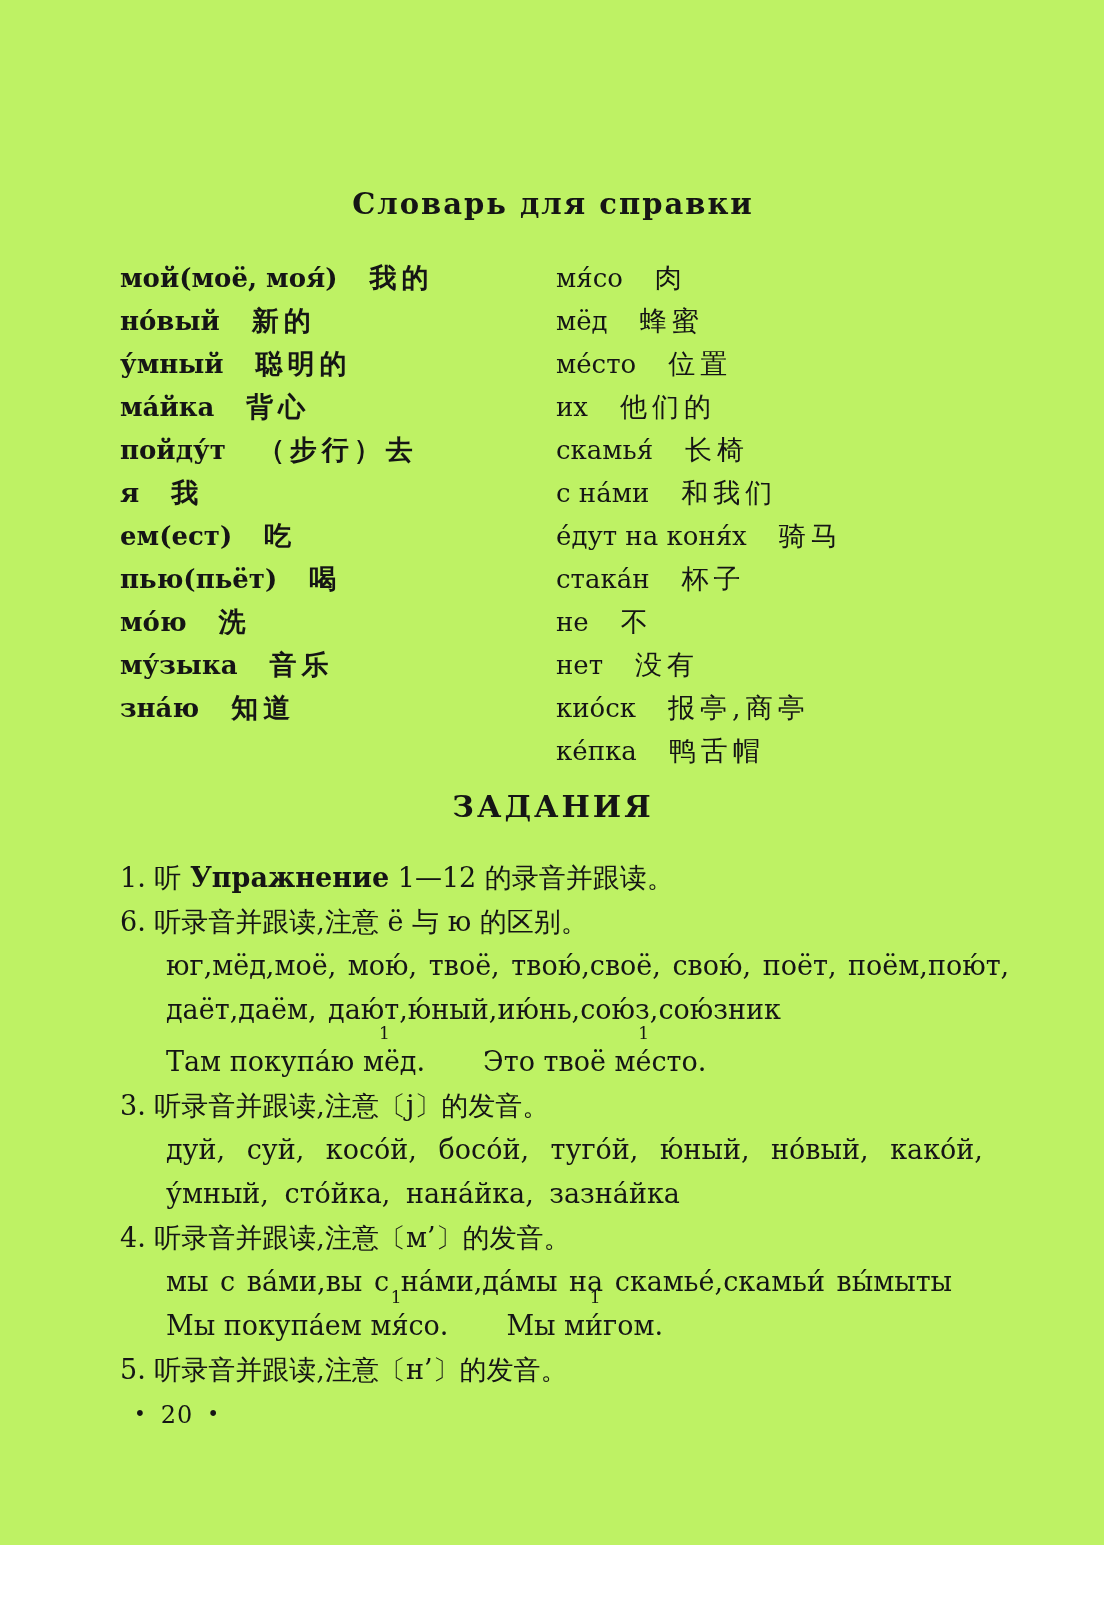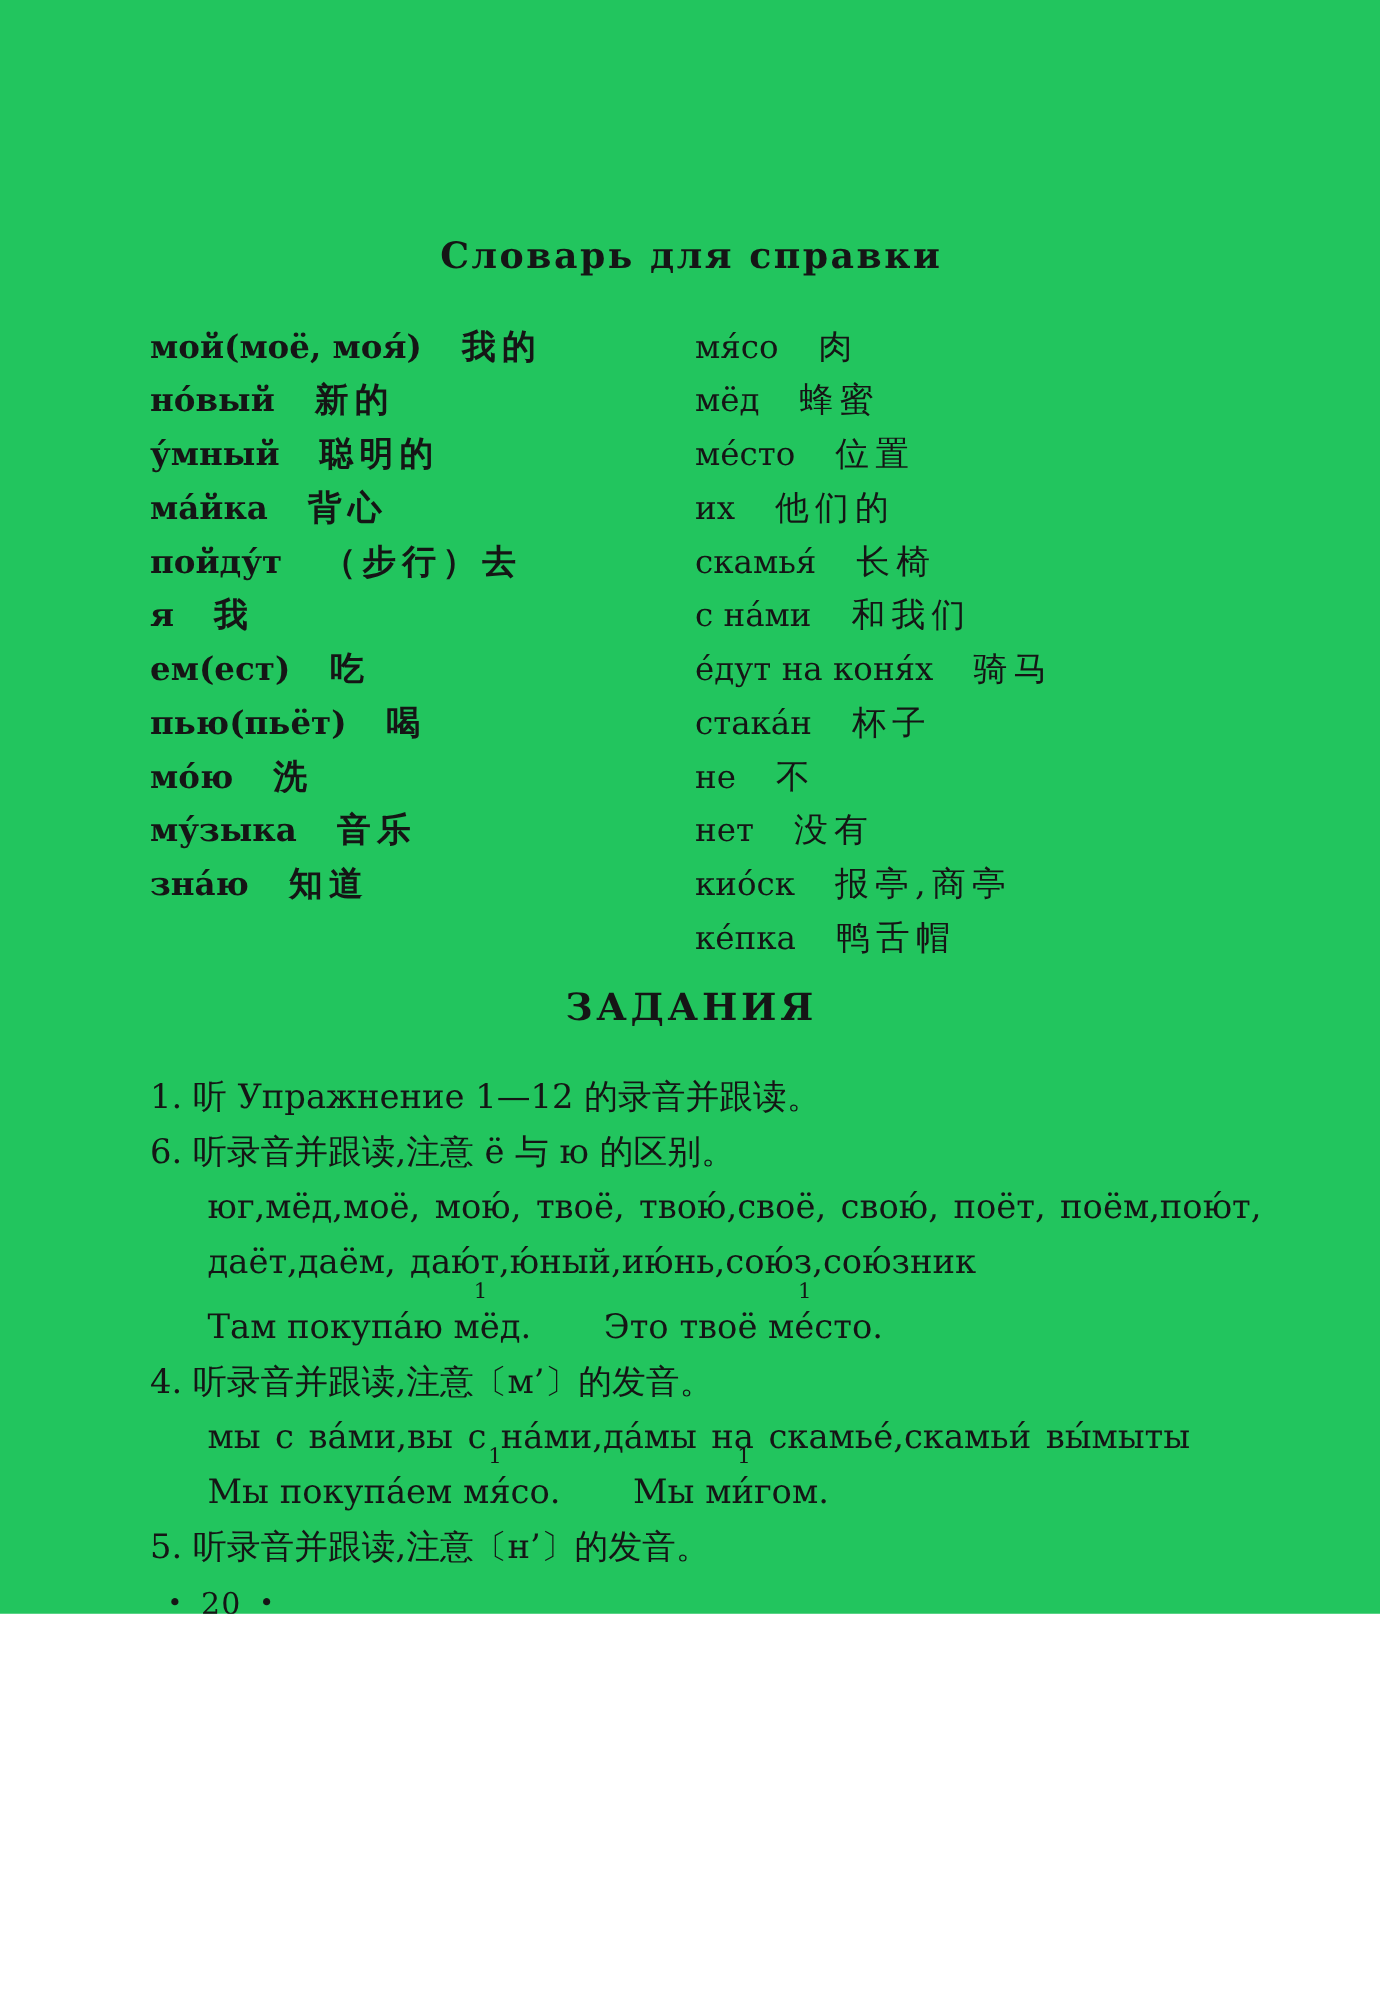--- a/index.html
+++ b/index.html
@@ -1,21 +1,21 @@
 <!DOCTYPE html>
 <html><head>
 <meta charset="utf-8">
 <style>
   html,body{margin:0;padding:0;}
   body{
     width:1104px;height:1599px;background:#ffffff;color:#151515;
     font-family:"DejaVu Serif","Liberation Serif",serif;
     -webkit-font-smoothing:antialiased;
   }
-  .page{position:relative;width:1104px;height:1291px;overflow:hidden;background:#22c55e;}
+  .page{position:relative;width:1104px;height:1545px;overflow:hidden;background:#bef264;}
   .content{padding:186px 118px 0 120px;}
 
   .title{
     font-size:29px;font-weight:bold;text-align:center;letter-spacing:2px;
     line-height:36px;
   }
 
   .vocab{display:flex;margin-top:34px;}
   .vcol-left{width:436px;flex:none;font-weight:bold;}
   .vcol-right{flex:1;}
@@ -28,21 +28,21 @@
     letter-spacing:3px;line-height:38px;
   }
 
   .tasks{margin-top:30px;font-size:27px;}
   .tline{line-height:44px;white-space:nowrap;}
   .indent{margin-left:46px;}
   .spread-wide{word-spacing:13px;}
   .spread-mid{word-spacing:7px;}
   .spread-sm{word-spacing:3px;}
   .sent-extra{margin-top:8px;}
-  .bold{font-weight:normal;}
+  .bold{font-weight:bold;}
 
   .ikword{position:relative;display:inline-block;}
   .ik{
     position:absolute;top:-15px;left:26%;font-size:17px;line-height:1;
     letter-spacing:0;
   }
   .gap{margin-left:58px;}
 
   .footer{margin-top:4px;margin-left:14px;font-size:24px;line-height:36px;letter-spacing:1px;}
   .footer .dot{font-size:20px;vertical-align:2px;}
@@ -94,20 +94,25 @@
 
       <div>
         <div class="tline">6. 听录音并跟读,注意 ё 与 ю 的区别。</div>
         <div class="tline indent spread-sm">юг,мёд,моё, мою́, твоё, твою́,своё, свою́, поёт, поём,пою́т,</div>
         <div class="tline indent spread-sm">даёт,даём, даю́т,ю́ный,ию́нь,сою́з,сою́зник</div>
         <div class="tline indent sent-extra">
           <span>Там покупа́ю </span><span class="ikword"><span class="ik">1</span><span>мёд.</span></span><span class="gap">Это твоё </span><span class="ikword"><span class="ik">1</span><span>ме́сто.</span></span>
         </div>
       </div>
 
+      <div>
+        <div class="tline">3. 听录音并跟读,注意〔j〕的发音。</div>
+        <div class="tline indent spread-wide">дуй, суй, косо́й, босо́й, туго́й, ю́ный, но́вый, како́й,</div>
+        <div class="tline indent spread-mid">у́мный, сто́йка, нана́йка, зазна́йка</div>
+      </div>
 
       <div>
         <div class="tline">4. 听录音并跟读,注意〔м’〕的发音。</div>
         <div class="tline indent spread-sm">мы с ва́ми,вы с на́ми,да́мы на скамье́,скамьи́ вы́мыты</div>
         <div class="tline indent">
           <span>Мы покупа́ем </span><span class="ikword"><span class="ik">1</span><span>мя́со.</span></span><span class="gap">Мы </span><span class="ikword"><span class="ik">1</span><span>ми́гом.</span></span>
         </div>
       </div>
 
       <div>

